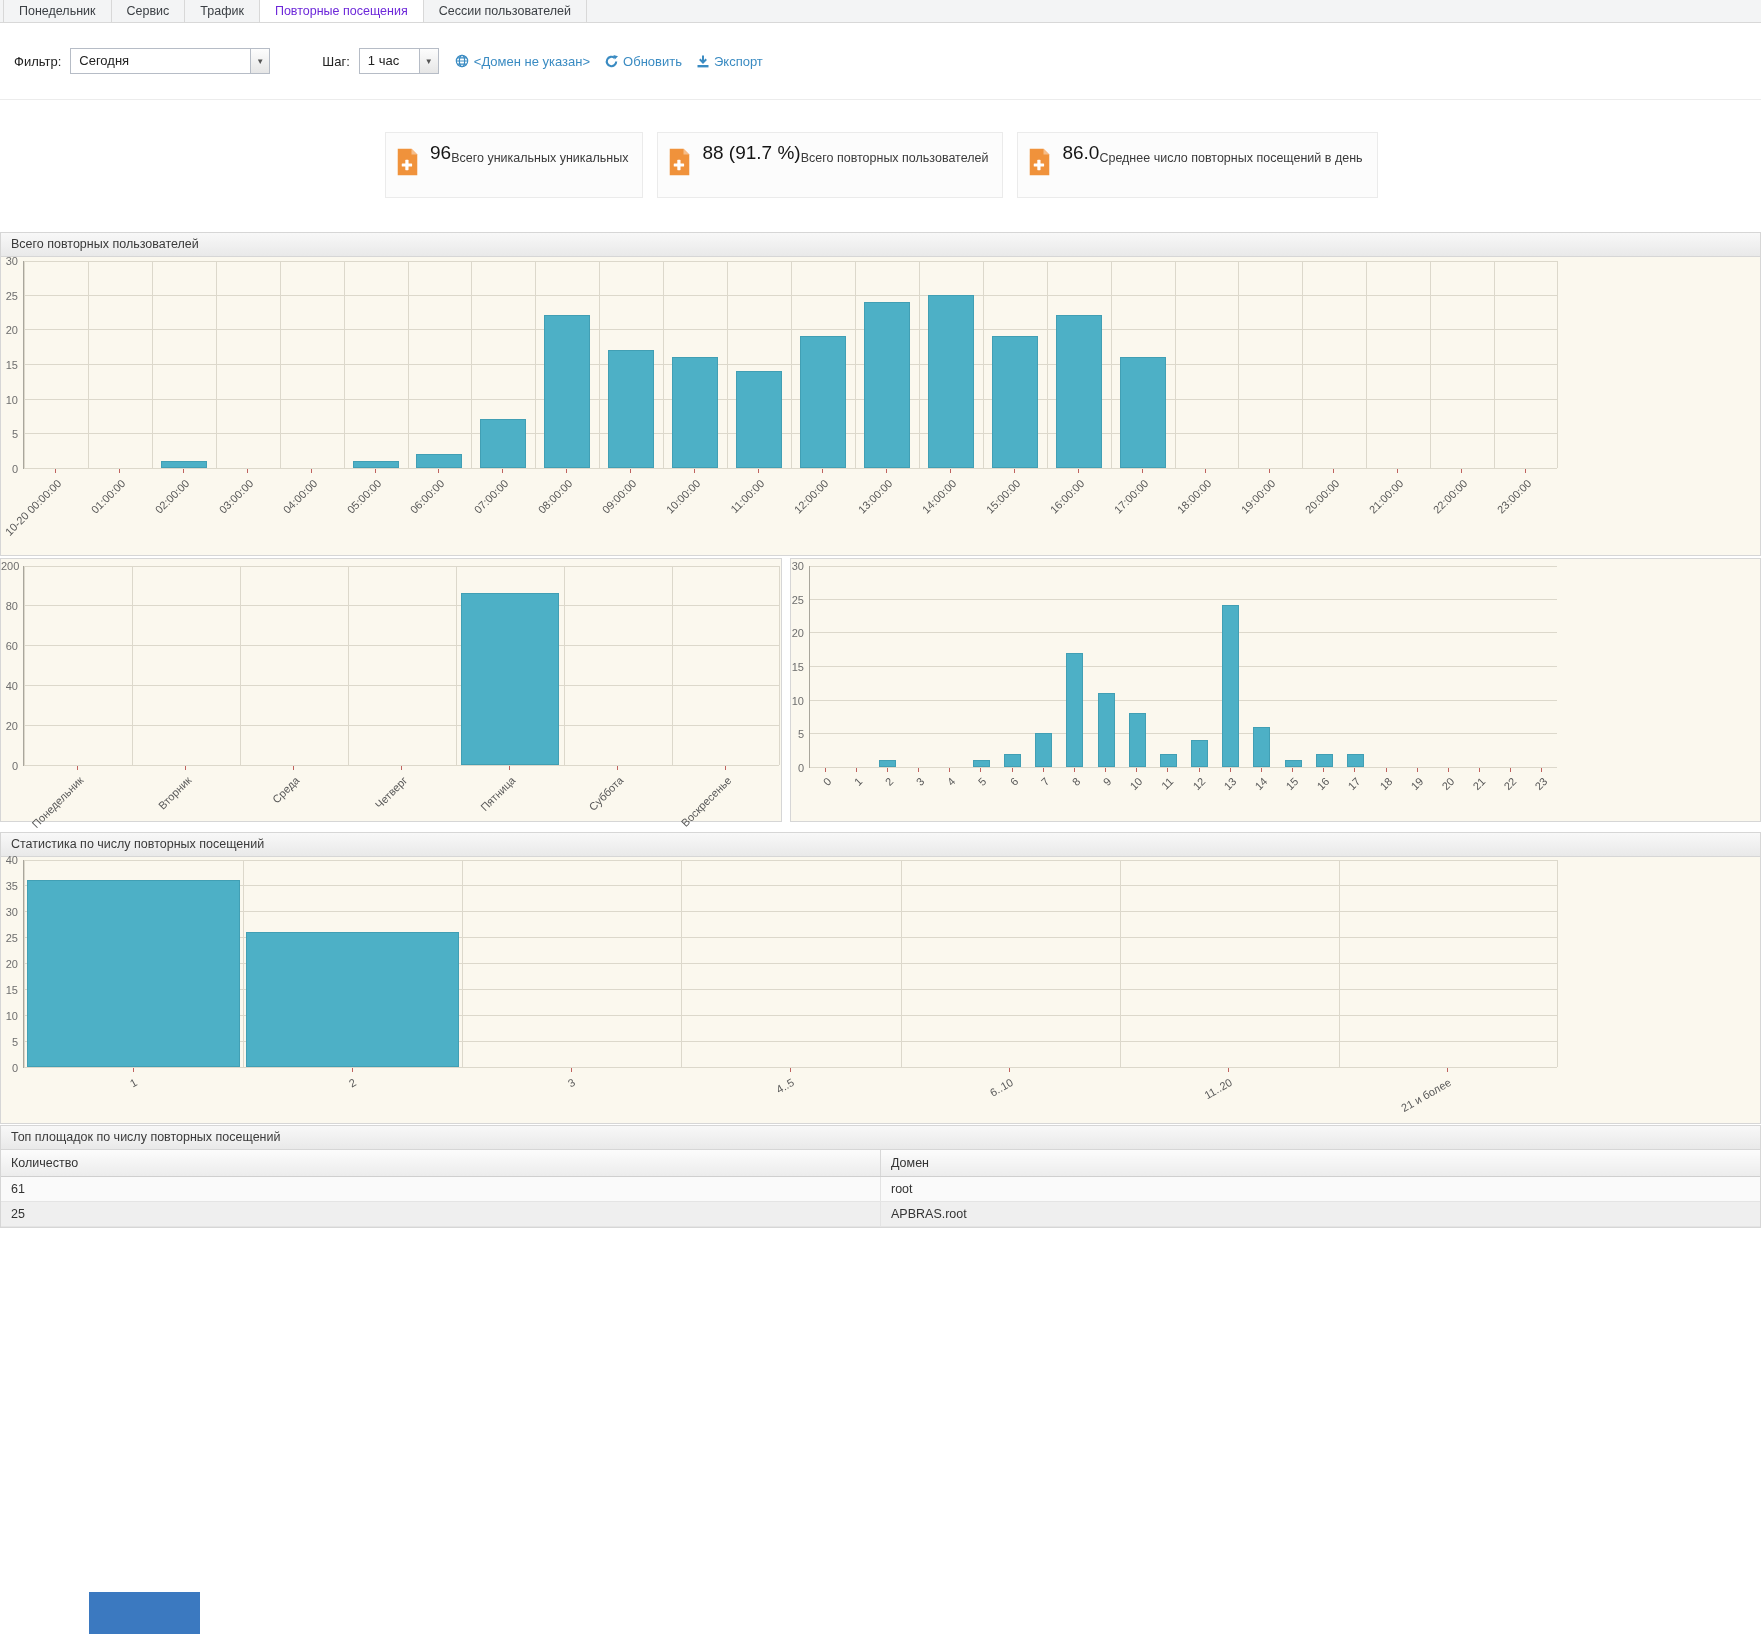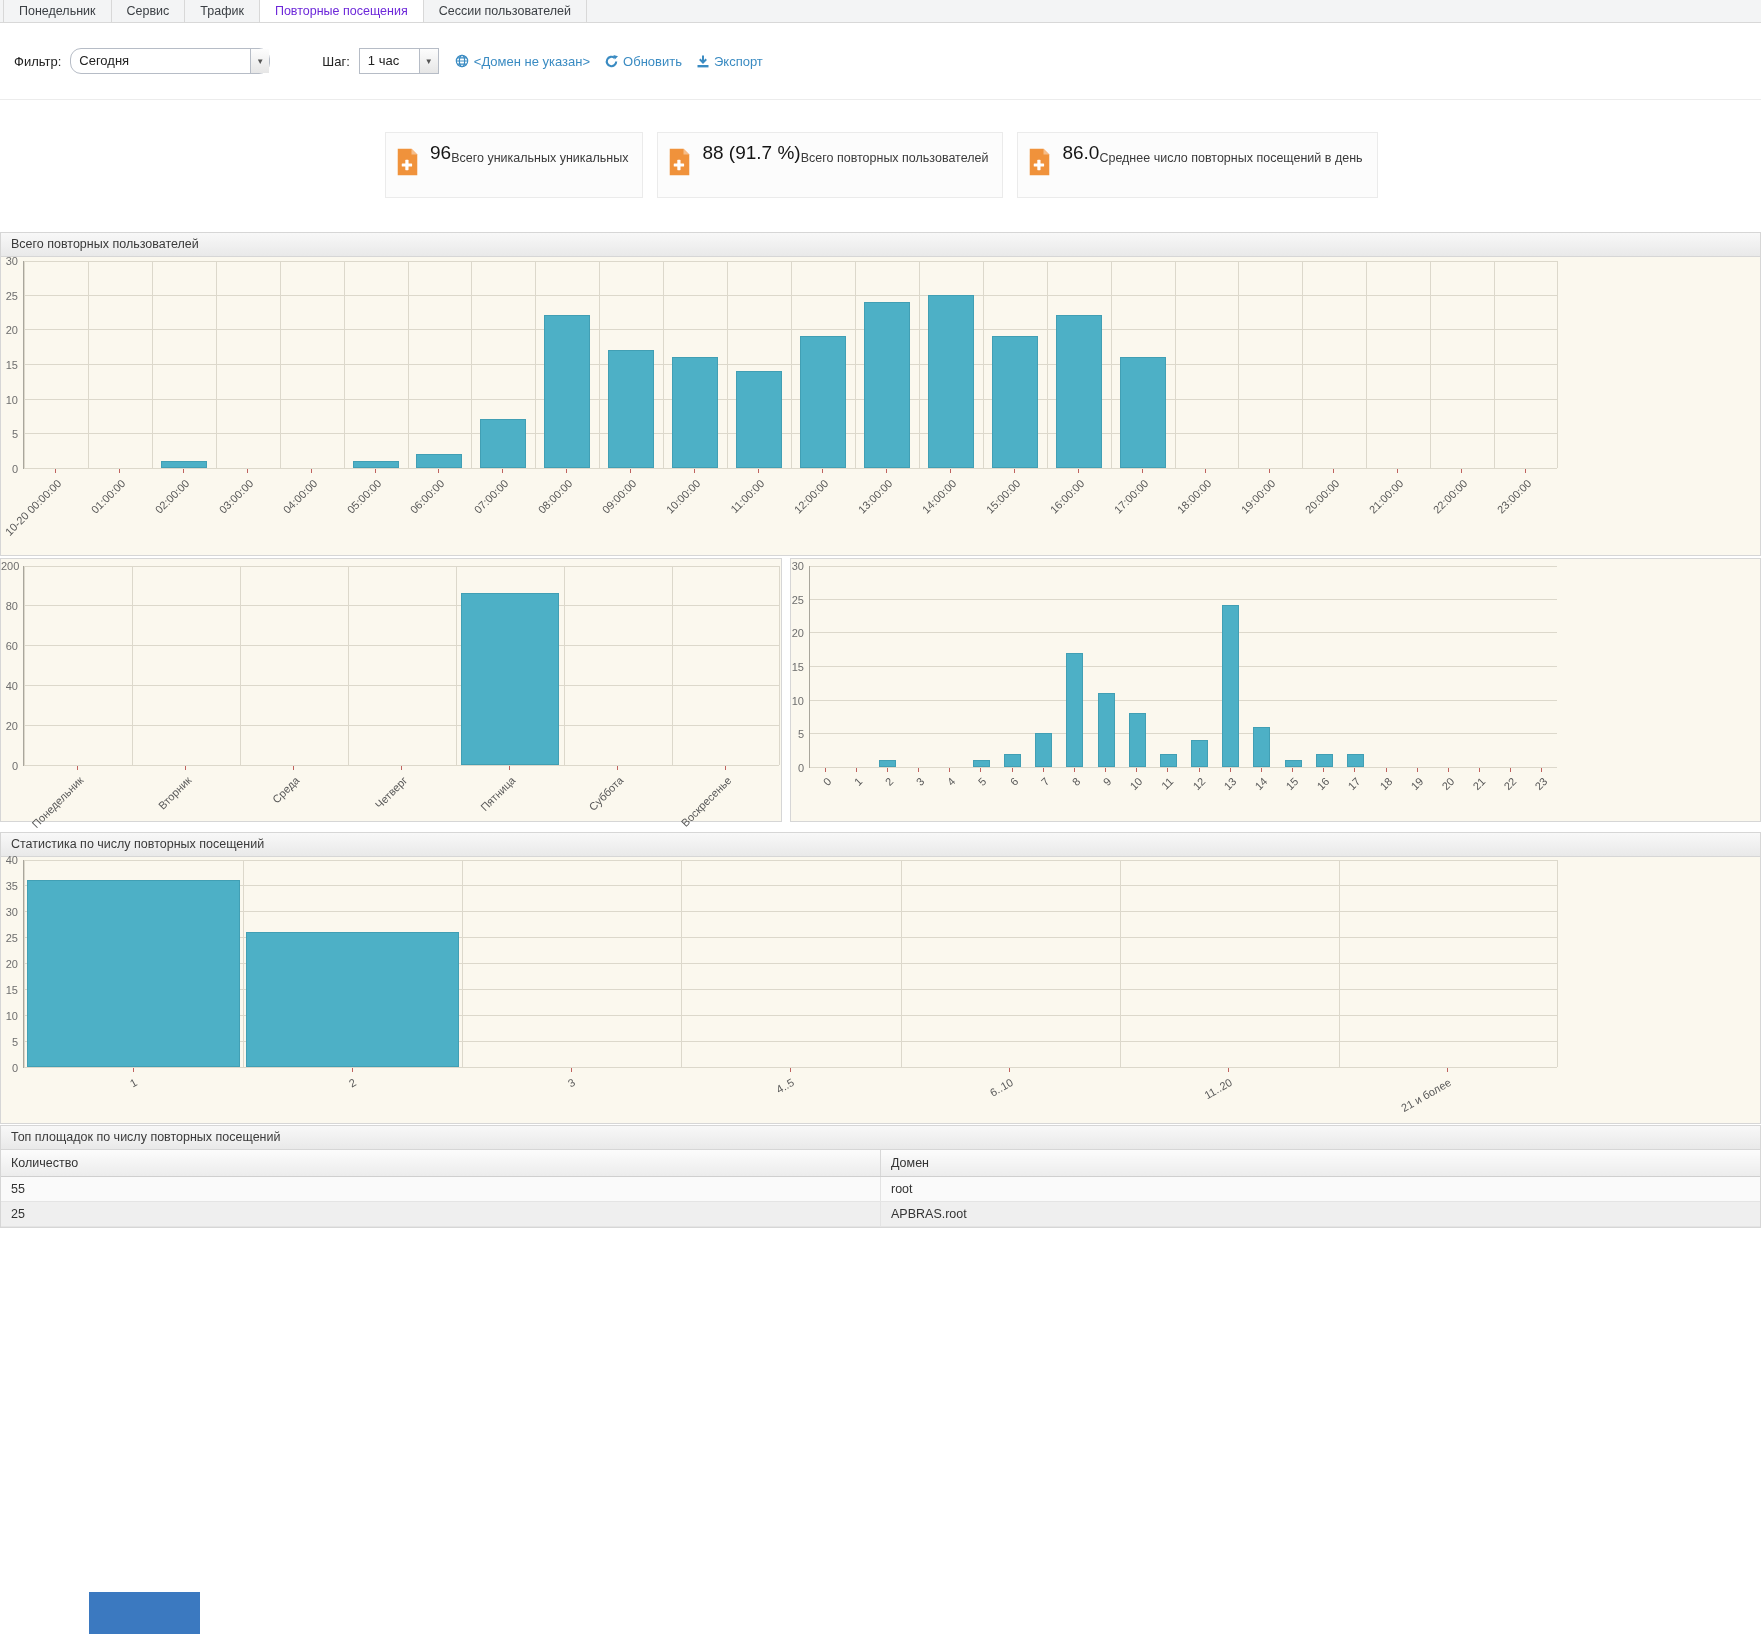--- a/index.html
+++ b/index.html
@@ -21,21 +21,21 @@
   .toolbar { height:77px; display:flex; align-items:center; padding-left:14px;
              border-bottom:1px solid #ececec; background:#fff; font-size:13px; }
   .lbl { color:#222; margin-right:9px; }
   .select { display:inline-flex; align-items:stretch; height:26px;
             border:1px solid #b6bcc6; background:#fff; }
   .sel-text { flex:1; padding:0 8px; line-height:24px; font-size:13px; color:#222;
               overflow:hidden; white-space:nowrap; }
   .sel-btn { width:19px; border-left:1px solid #b6bcc6; display:flex; align-items:center;
              justify-content:center; background:linear-gradient(#fdfdfd,#e6e6e6);
              font-size:8px; color:#555; cursor:pointer; }
-  .filter-select { width:200px;border-radius:11px; }
+  .filter-select { width:200px; }
   .step-select { width:80px; }
   .step-lbl { margin-left:52px; }
   .links { display:flex; align-items:center; margin-left:16px; gap:15px; }
   .link { display:inline-flex; align-items:center; gap:5px; color:#3a8bc2;
           font-size:13px; text-decoration:none; cursor:pointer; white-space:nowrap; }
 
   
   .stats { display:flex; gap:14px; margin:32px 0 0 385px; }
   .card { display:flex; gap:11px; background:#fcfcfc; border:1px solid #ebebeb;
           padding:9px 14px 9px 10px; min-height:66px; align-items:flex-start; }
@@ -458,21 +458,21 @@
   <div class="panel-header">Топ площадок по числу повторных посещений</div>
   <table class="gridtable">
     <thead>
       <tr>
         <th class="col-count">Количество</th>
         <th>Домен</th>
       </tr>
     </thead>
     <tbody>
       <tr class="r0">
-        <td>55</td>
+        <td>61</td>
         <td>root</td>
       </tr>
       <tr class="r1">
         <td>25</td>
         <td>APBRAS.root</td>
       </tr>
     </tbody>
   </table>
 </div>
 

